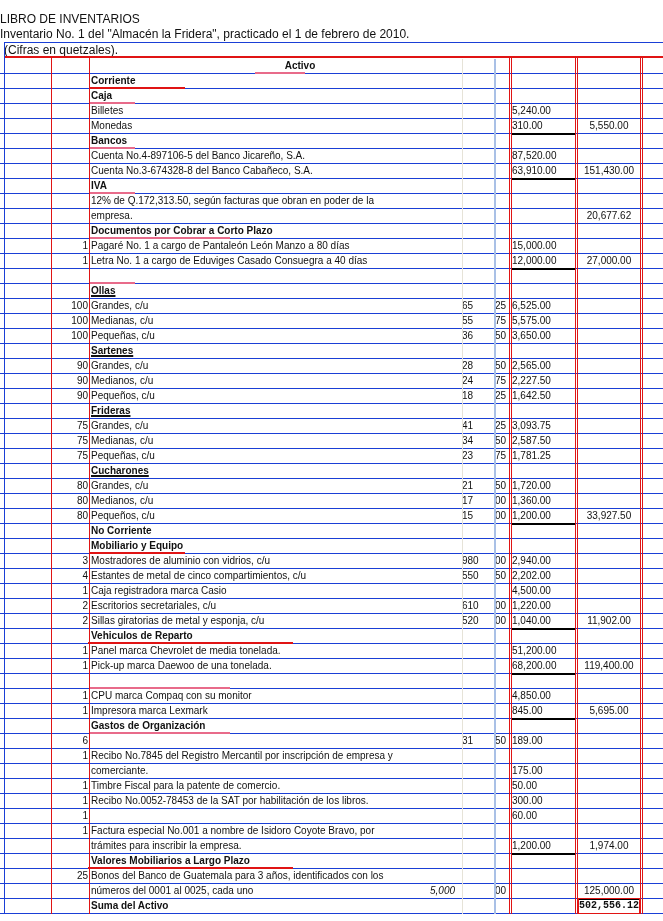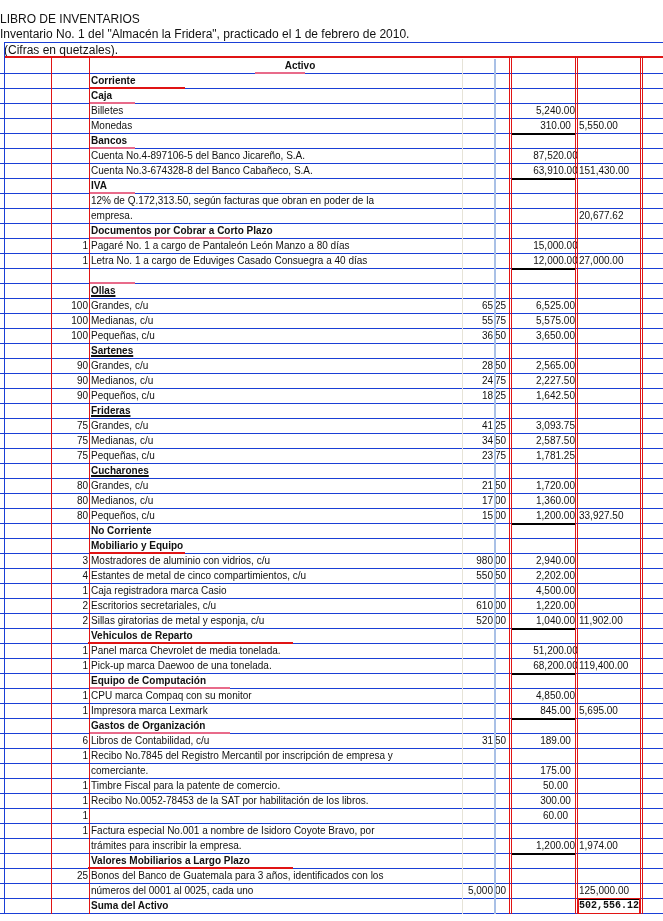--- a/index.html
+++ b/index.html
@@ -10,24 +10,24 @@
   #t2 { top:27px; }
   #t3 { top:43px; left:4px; width:659px; }
   .hline-blue { position:absolute; left:4px; right:0; height:1px; background:#1a3fd6; }
   .hline-red { position:absolute; left:4px; right:0; height:2px; background:#e01414; }
   .vline { position:absolute; width:1px; }
   #grid { position:absolute; left:0; top:59px; width:663px; }
   .row { position:relative; height:15px; border-bottom:1px solid #1a3fd6; box-sizing:border-box; font-size:10px; line-height:14px; }
   .c { position:absolute; top:0; height:14px; white-space:nowrap; overflow:visible; }
   .qty { left:52px; width:36px; text-align:right; }
   .desc { left:91px; width:370px; }
-  .unit-int { left:462px; width:31px; text-align:right; }
+  .unit-int { left:462px; width:31px; }
   .unit-dec { left:495px; width:13px; text-align:left; }
-  .partial { left:524px; width:63px; text-align:center; }
-  .total { left:579px; width:60px; text-align:left; }
+  .partial { left:512px; width:63px; text-align:left; }
+  .total { left:579px; width:60px; text-align:center; }
   .bold { font-weight:bold; }
   .center { text-align:center; }
   .ul-black { text-decoration:underline; text-decoration-thickness:2px; }
   .ul-pink { position:absolute; height:2px; background:#e86b8a; }
   .ul-red { position:absolute; height:2px; background:#e01414; }
   .sumline { position:absolute; height:2px; background:#000; }
 </style>
 </head>
 <body>
 
@@ -254,42 +254,40 @@
       <div class="c partial">51,200.00</div>
     </div>
     <div class="row">
       <div class="c qty">1</div>
       <div class="c desc">Pick-up marca Daewoo de una tonelada.</div>
       <div class="c partial">68,200.00</div>
       <div class="c total">119,400.00</div>
       <div class="sumline" style="left: 512px; width: 63px; top: 14px;"></div>
     </div>
     <div class="row">
-      <div class="c desc bold">Equipo de Computación</div>
       <div class="ul-pink" style="left: 90px; width: 140px; top: 13px;"></div>
     </div>
     <div class="row">
       <div class="c qty">1</div>
       <div class="c desc">CPU marca Compaq con su monitor</div>
       <div class="c partial">4,850.00</div>
     </div>
     <div class="row">
       <div class="c qty">1</div>
       <div class="c desc">Impresora marca Lexmark</div>
       <div class="c partial">845.00</div>
       <div class="c total">5,695.00</div>
       <div class="sumline" style="left: 512px; width: 63px; top: 14px;"></div>
     </div>
     <div class="row">
       <div class="c desc bold">Gastos de Organización</div>
       <div class="ul-pink" style="left: 90px; width: 140px; top: 13px;"></div>
     </div>
     <div class="row">
       <div class="c qty">6</div>
-      <div class="c desc">Libros de Contabilidad, c/u</div>
       <div class="c unit-int">31</div>
       <div class="c unit-dec">50</div>
       <div class="c partial">189.00</div>
     </div>
     <div class="row">
       <div class="c qty">1</div>
       <div class="c desc">Recibo No.7845 del Registro Mercantil por inscripción de empresa y</div>
     </div>
     <div class="row">
       <div class="c desc">comerciante.</div>
@@ -322,21 +320,21 @@
     <div class="row">
       <div class="c desc bold">Valores Mobiliarios a Largo Plazo</div>
       <div class="ul-red" style="left: 88px; width: 205px; top: 13px;"></div>
     </div>
     <div class="row">
       <div class="c qty">25</div>
       <div class="c desc">Bonos del Banco de Guatemala para 3 años, identificados con los</div>
     </div>
     <div class="row">
       <div class="c desc">números del 0001 al 0025, cada uno</div>
-      <div class="c unit-int" style="left: 430px; width: 63px;">5,000</div>
+      <div class="c unit-int" style="left: 430px; width: 63px; font-style: italic;">5,000</div>
       <div class="c unit-dec">00</div>
       <div class="c total">125,000.00</div>
       <div class="sumline" style="left: 579px; width: 60px; top: 14px;"></div>
     </div>
     <div class="row">
       <div class="c desc bold">Suma del Activo</div>
       <div class="c total bold" style="outline: rgb(224, 20, 20) solid 1px; font-family: Liberation Mono, monospace;">502,556.12</div>
     </div>
   </div>
 

